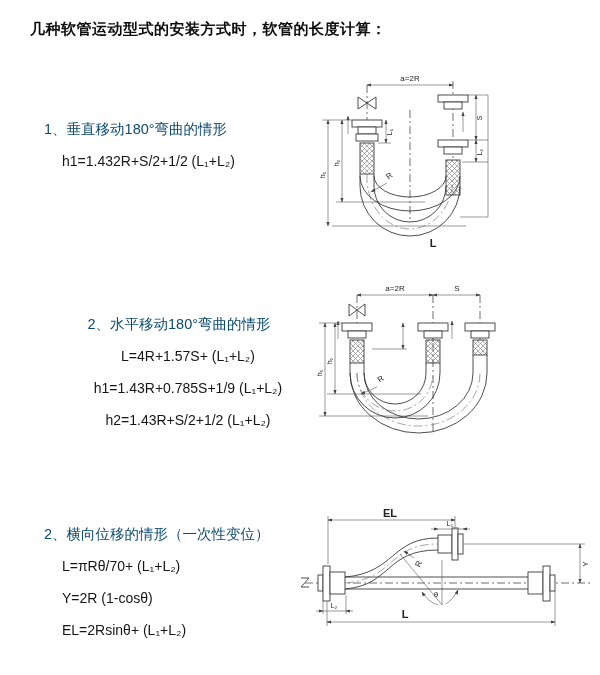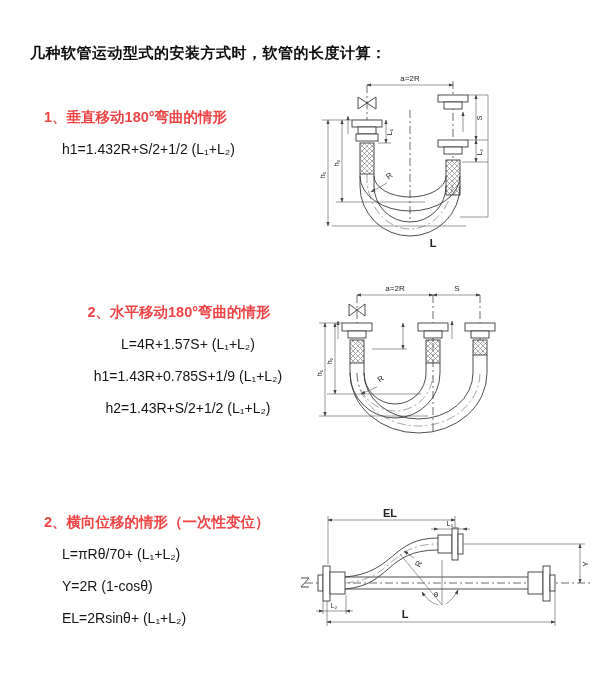--- a/index.html
+++ b/index.html
@@ -3,27 +3,27 @@
 <meta charset="utf-8">
 <style>
   html,body{margin:0;padding:0;background:#e8e8e8;}
   .page{
     position:relative;width:600px;height:675px;background:#ffffff;
     font-family:"Liberation Sans","DejaVu Sans",sans-serif;color:#111;
     overflow:hidden;margin:0 auto;
   }
   .doc-title{
     position:absolute;left:30px;top:20px;font-size:15px;font-weight:bold;
-    letter-spacing:0.5px;color:#0d0d0d;white-space:nowrap;margin-top:24px;
+    letter-spacing:0.5px;color:#0d0d0d;white-space:nowrap;
   }
   .calc-section{position:absolute;left:44px;width:270px;}
   .sec-1{top:104px;}
   .sec-2{top:299px;text-align:center;}
   .sec-3{top:509px;}
-  .sec-heading{font-size:14.5px;font-weight:bold;color:#ef4444;margin:4px 0 13px 0;white-space:nowrap;}
+  .sec-heading{font-size:14.5px;font-weight:normal;color:#0c4a6e;margin:16px 0 13px 0;white-space:nowrap;}
   .formula{font-size:14px;font-weight:normal;color:#151515;margin:0 0 13px 18px;line-height:19px;white-space:nowrap;}
   .diagram{position:absolute;}
   .dg-1{left:312px;top:66px;}
   .dg-2{left:308px;top:281px;}
   .dg-3{left:300px;top:503px;}
   svg{display:block;}
   svg text{font-family:"Liberation Sans","DejaVu Sans",sans-serif;fill:#222;}
   .ln{stroke:#3a3a3a;stroke-width:0.9;fill:none;}
   .thin{stroke:#555;stroke-width:0.6;fill:none;}
   .dash{stroke:#666;stroke-width:0.6;fill:none;stroke-dasharray:9 3 2 3;}

